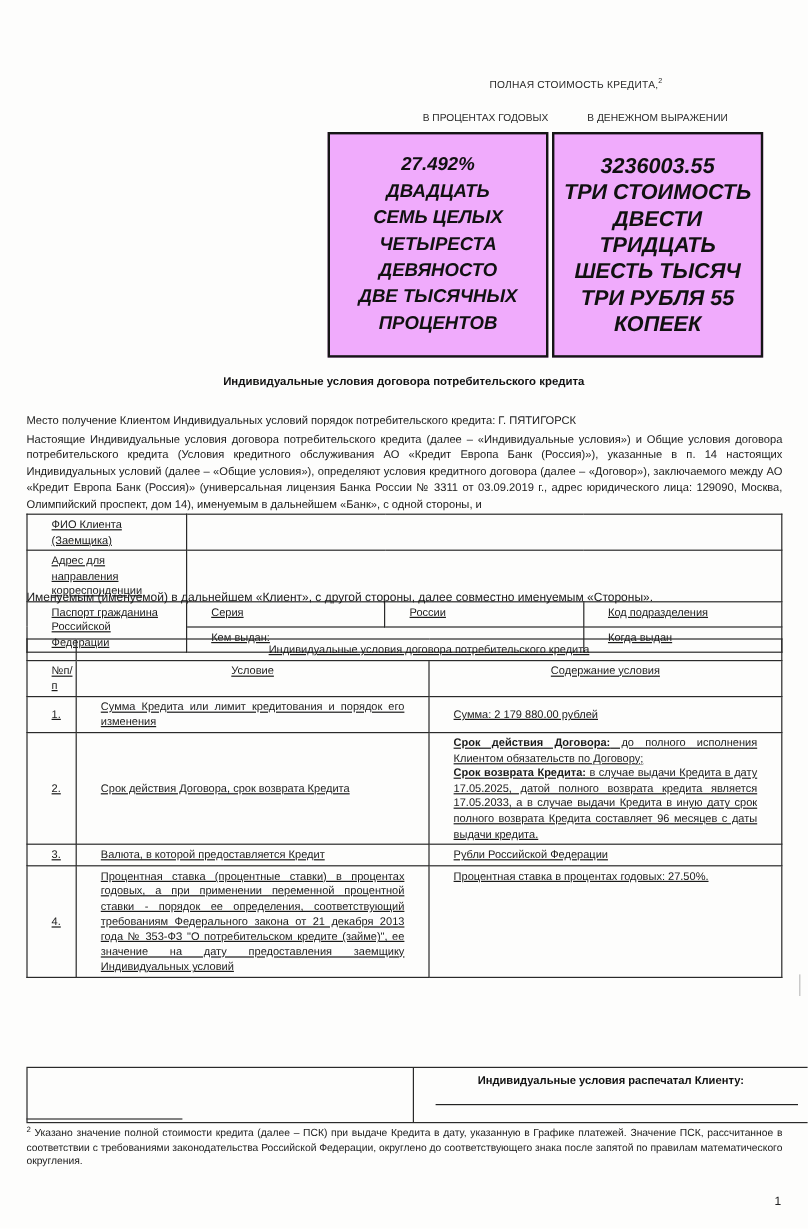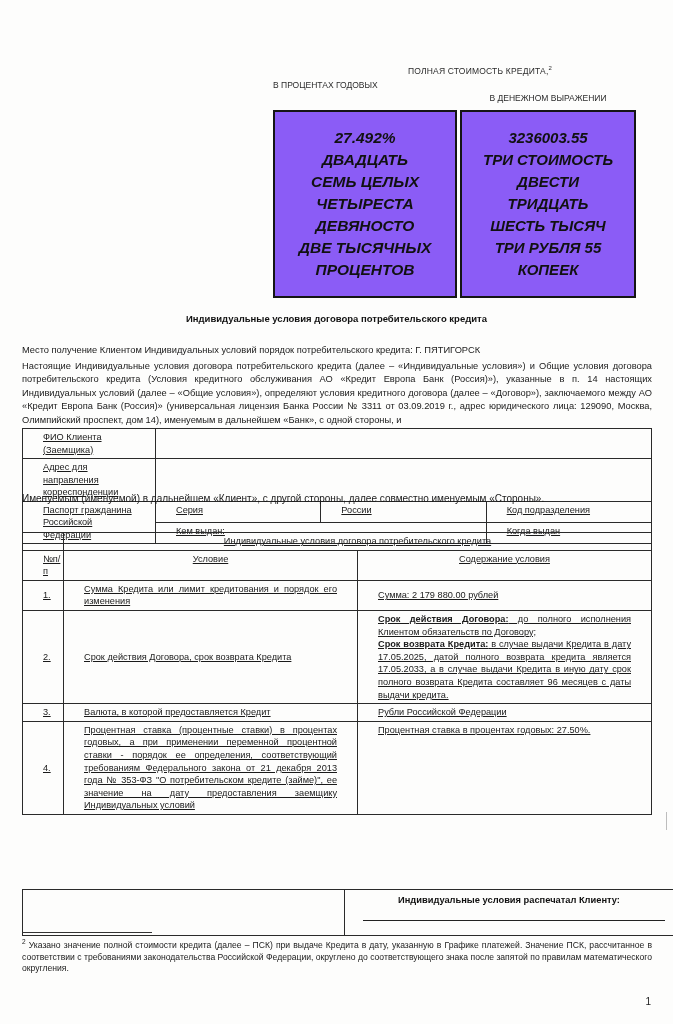--- a/index.html
+++ b/index.html
@@ -33,57 +33,57 @@
     left: 360px; top: 5px;
     width: 240px;
     text-align: center;
     font-size: 8.5px;
     letter-spacing: .2px;
     color: #2b2b2b;
   }
   .psk-title sup { font-size: 6px; }
   .psk-sub-left {
     position: absolute;
-    left: 273px; top: 20px;
+    left: 273px; top: 33px;
     width: 184px;
-    text-align: left;
+    text-align: right;
     font-size: 8.5px;
     color: #2b2b2b;
   }
   .psk-sub-right {
     position: absolute;
     left: 460px; top: 33px;
     width: 176px;
     text-align: center;
     font-size: 8.5px;
     color: #2b2b2b;
   }
   .psk-box {
     position: absolute;
     top: 50px;
     border: 2.5px solid #151515;
-    background: #8b5cf6;
+    background: #f0abfc;
     display: flex;
     flex-direction: column;
     align-items: center;
     justify-content: center;
     padding: 6px 4px;
   }
   .psk-box-left { left: 273px; width: 184px; height: 188px; }
   .psk-box-right { left: 460px; width: 176px; height: 188px; }
   .psk-line {
     font-style: italic;
     font-weight: bold;
     font-size: 15.5px;
     line-height: 22px;
     text-align: center;
     color: #111;
     white-space: nowrap;
   }
-  .psk-box-right .psk-line { font-size: 15px; }
+  .psk-box-right .psk-line { font-size: 18px; }
 
   
   .doc-subtitle {
     position: absolute;
     left: 0; top: 313px;
     width: 673px;
     text-align: center;
     font-size: 9.5px;
     font-weight: bold;
     color: #111;

